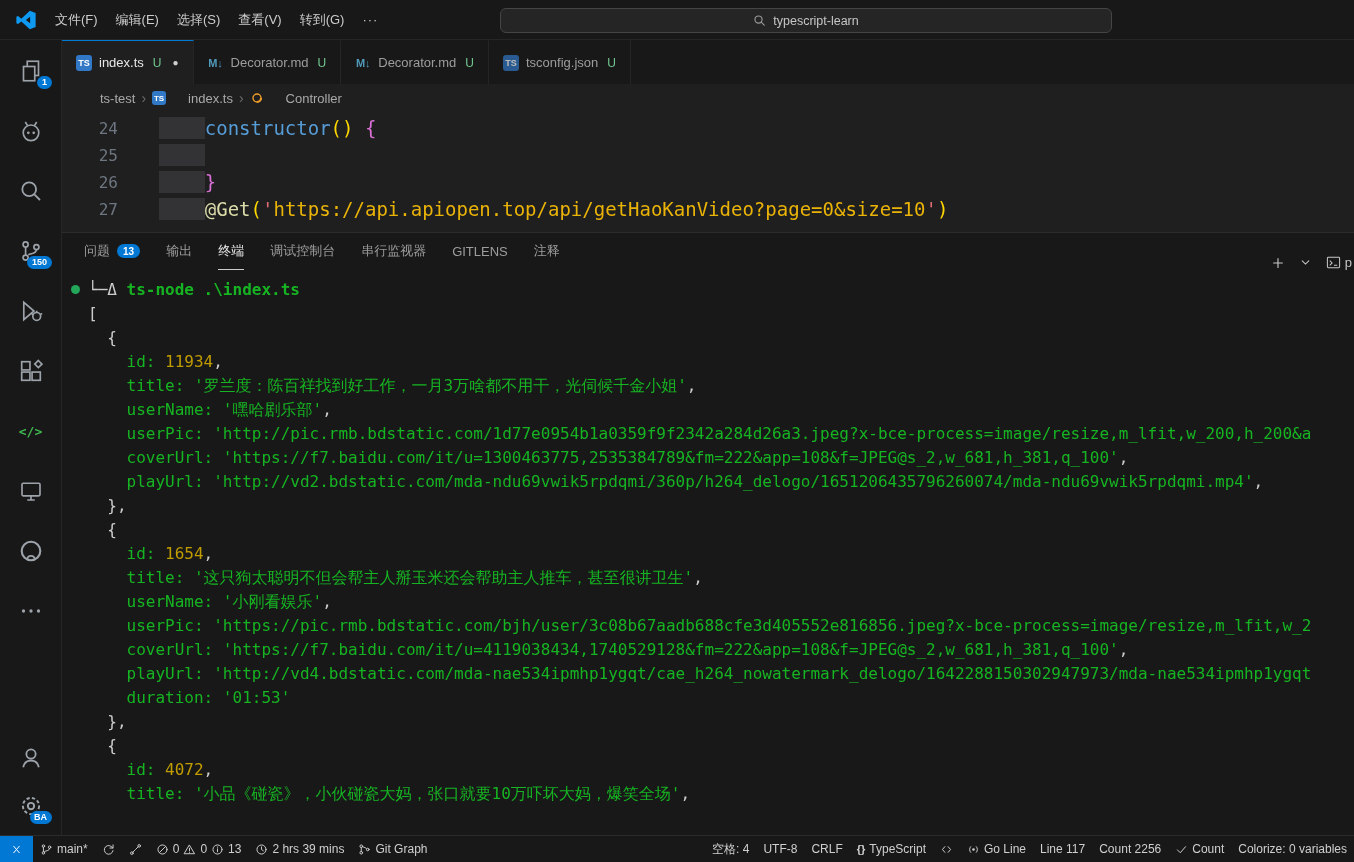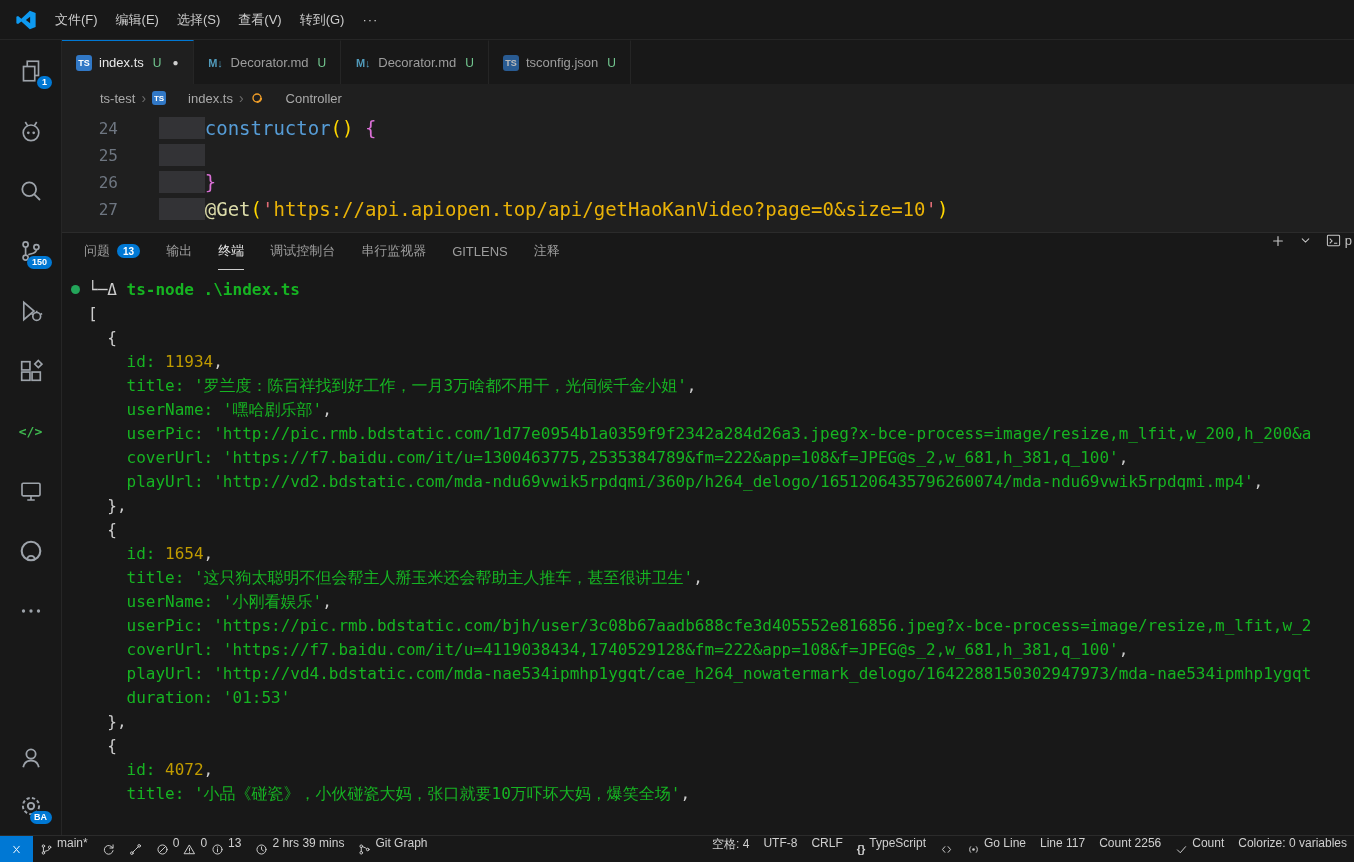--- a/index.html
+++ b/index.html
@@ -53,21 +53,21 @@
   .tk-kw { color:#569cd6; }
   .tk-b1 { color:#ffd700; }
   .tk-b2 { color:#da70d6; }
   .tk-pl { color:#d4d4d4; }
   .tk-dec { color:#dcdcaa; }
   .tk-str { color:#e06c75; }
   .tk-strl { color:#eab308; }
 
   
   .panel { flex:1; background:#181818; border-top:1px solid #2b2b2b; display:flex; flex-direction:column; min-height:0; }
-  .ptabs { height:37px; display:flex; align-items:flex-start; padding-left:22px; flex:none; }
+  .ptabs { height:37px; display:flex; align-items:flex-end; padding-left:22px; flex:none; }
   .ptablist { display:flex; height:100%; gap:26px; }
   .ptab { display:flex; align-items:center; gap:7px; color:#9d9d9d; cursor:pointer; border-bottom:1px solid transparent; height:100%; }
   .ptab.active { color:#e7e7e7; border-bottom-color:#cccccc; }
   .pbadge { background:#0078d4; color:#fff; border-radius:10px; font-size:10px; font-weight:bold; padding:1.5px 6px; }
   .pactions { margin-left:auto; display:flex; align-items:center; gap:14px; color:#c5c5c5; padding-right:2px; }
   .pic { cursor:pointer; display:flex; align-items:center; gap:4px; }
 
   
   .terminal { flex:1; position:relative; font-family:"DejaVu Sans Mono",monospace; font-size:16px; padding:8px 0 0 26px; overflow:hidden; }
   .tline { height:24px; line-height:24px; white-space:pre; }
@@ -75,21 +75,21 @@
   .t-y { color:#c19c00; }
   .t-w { color:#cccccc; }
   .t-c { color:#16b422; font-weight:bold; }
   .t-d { color:#cccccc; }
   .tbullet { position:absolute; left:9px; top:15px; width:9px; height:9px; border-radius:50%; background:#23a55a; cursor:pointer; }
 
   
   .statusbar { height:27px; background:#181818; border-top:1px solid #2b2b2b; display:flex; align-items:stretch; font-size:12px; color:#cfcfcf; }
   .sgroup { display:flex; align-items:stretch; }
   .sright { margin-left:auto; }
-  .sitem { display:flex; gap:4px; padding:0 7px; cursor:pointer; white-space:nowrap; }
+  .sitem { display:flex; align-items:center; gap:4px; padding:0 7px; cursor:pointer; white-space:nowrap; }
   .sitem.remote { background:#0078d4; color:#fff; padding:0 10px; }
   .ictxt { font-weight:bold; font-size:11px; }
 </style>
 </head>
 <body>
 
 <div class="titlebar">
   <span class="vslogo">
     <svg width="22" height="22" viewBox="0 0 16 16">
       <path d="M10.8 1.2 L4.6 7 L2.2 5.1 L1 5.7 V10.3 L2.2 10.9 L4.6 9 L10.8 14.8 L15 13.1 V2.9 Z" fill="#0e9af1"></path>
@@ -97,20 +97,29 @@
     </svg>
   </span>
   <div class="menus">
       <span class="menu">文件(F)</span>
       <span class="menu">编辑(E)</span>
       <span class="menu">选择(S)</span>
       <span class="menu">查看(V)</span>
       <span class="menu">转到(G)</span>
       <span class="menu more">···</span>
     </div>
+  <div class="cmd-center">
+    <span class="ic">
+      <svg width="13" height="13" viewBox="0 0 16 16" fill="none" stroke="#9a9a9a" stroke-width="1.4" stroke-linecap="round">
+          <circle cx="6.8" cy="6.8" r="4.4"></circle>
+          <path d="M10.1 10.1 L13.8 13.8"></path>
+        </svg>
+    </span>
+    <span>typescript-learn</span>
+  </div>
 </div>
 
 <div class="main">
   <div class="activitybar">
     <div class="aicon">
       <svg width="24" height="24" viewBox="0 0 16 16" fill="none" stroke="currentColor" stroke-width="1.1">
           <rect x="5.5" y="1.5" width="7.5" height="9.5"></rect>
           <rect x="3" y="5" width="7.5" height="9.5" fill="#181818"></rect>
         </svg>
       <span class="abadge">1</span>

